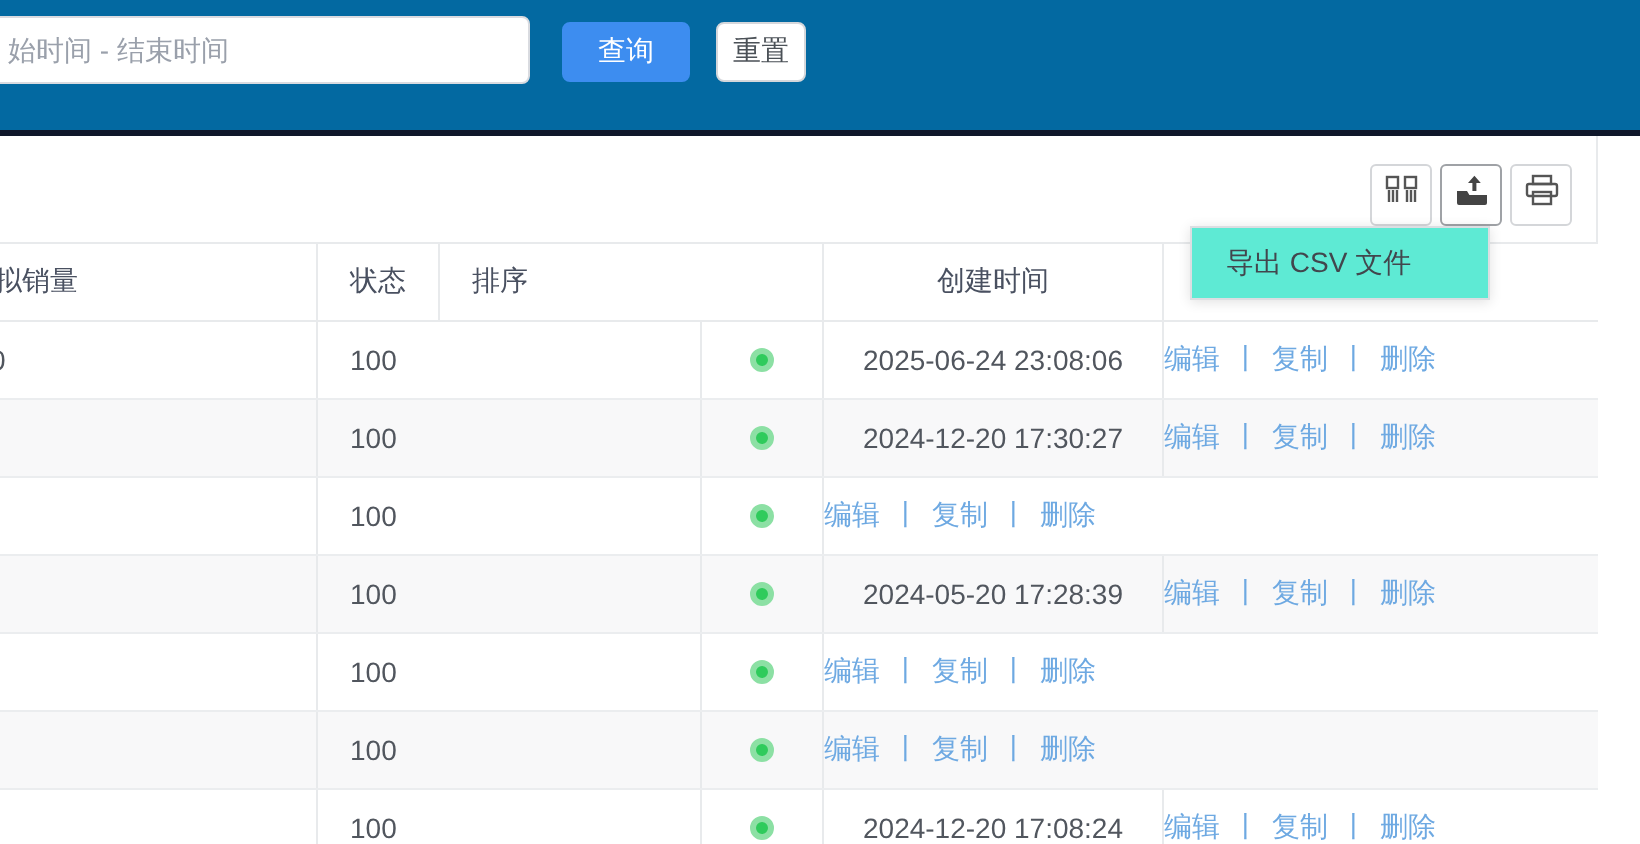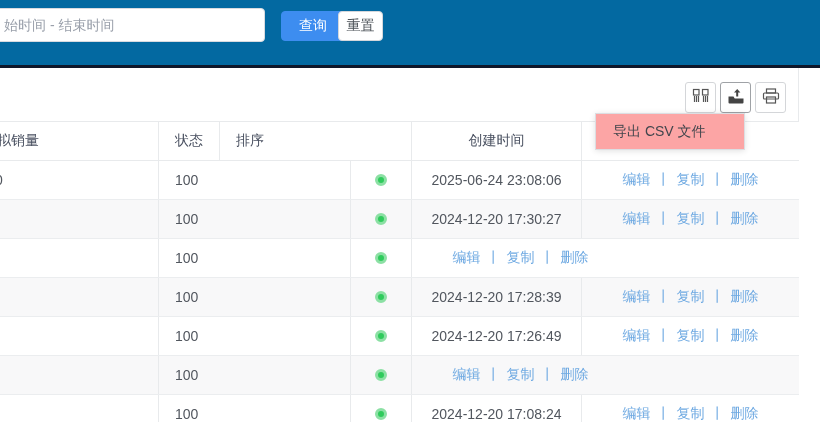--- a/index.html
+++ b/index.html
@@ -12,53 +12,53 @@
                 background:#0369a1; border-bottom:3px solid #0f172a; }
   .date-input { position:absolute; left:-10px; top:8px; width:275px; height:34px;
                 border:1px solid #d9dbe0; border-radius:4px; background:#fff;
                 padding-left:13px; font-size:14px; color:#5a5e66; outline:none;
                 font-family:inherit; }
   .date-input::placeholder { color:#9aa0ab; opacity:1; }
   .btn { position:absolute; top:11px; height:30px; border-radius:4px; font-size:14px;
          display:flex; align-items:center; justify-content:center; cursor:pointer;
          font-family:inherit; }
   .btn-query { left:281px; width:64px; background:#3d8df0; color:#fff; border:1px solid #3d8df0; }
-  .btn-reset { left:338px; width:45px; background:#fff; color:#4b5157; border:1px solid #d5d7db; }
+  .btn-reset { left:358px; width:45px; background:#fff; color:#4b5157; border:1px solid #d5d7db; }
 
   
   .panel-bg { position:absolute; left:0; top:68px; width:799px; height:354px;
               background:#fff; border-right:1px solid #e8eaec; }
 
   
   .tool-btn { position:absolute; top:82px; width:31px; height:31px; background:#fff;
               border:1px solid #d4d6d9; border-radius:3px; display:flex;
               align-items:center; justify-content:center; cursor:pointer; }
   .tool-btn.active { border-color:#9fa2a6; }
   .tb-1 { left:685px; } .tb-2 { left:720px; } .tb-3 { left:755px; }
 
   
   .export-menu { position:absolute; left:595px; top:113px; width:150px; height:37px;
-                 background:#fca5a5; border:1px solid #dcdee2; box-shadow:0 1px 6px rgba(0,0,0,.12);
+                 background:#5eead4; border:1px solid #dcdee2; box-shadow:0 1px 6px rgba(0,0,0,.12);
                  z-index:10; display:flex; align-items:center; padding-left:17px;
                  font-size:14px; color:#42464d; cursor:pointer; }
 
   
   .table { position:absolute; left:0; top:121px; width:799px; }
   .tr { display:flex; width:799px; height:39px; align-items:stretch;
         border-bottom:1px solid #ebedef; background:#fff; }
   .tr.head { height:40px; border-top:1px solid #e8eaec; border-bottom:1px solid #e8eaec; }
   .tr.stripe { background:#f8f8f9; }
   .td { display:flex; align-items:center; font-size:14px; color:#51565e;
         border-right:1px solid #e8eaec; overflow:hidden; }
   .td:last-child { border-right:none; }
   .c1 { width:159px; padding-left:0; }
   .c2 { width:192px; padding-left:16px; }
   .c3 { width:61px;  justify-content:center; }
   .c4 { width:170px; justify-content:center; }
-  .c5 { width:217px; justify-content:center; }
+  .c5 { width:217px; justify-content:flex-start; }
   .head .td { color:#495060; }
   .clip-head { margin-left:-3px; white-space:nowrap; }
   .clip-cell { margin-left:-5px; white-space:nowrap; }
 
   .dot { width:12px; height:12px; border-radius:50%; background:#2fcb5c;
          border:3px solid #8ce0a4; cursor:pointer; }
 
   .actions a { color:#6ea9e2; text-decoration:none; cursor:pointer; }
   .sep { color:#6ea9e2; margin:0 6px; }
 </style>
@@ -174,39 +174,38 @@
     </div>
 
     <div class="tr stripe">
       <div class="td c1">
           <span class="clip-cell"></span>
         </div>
       <div class="td c2">100</div>
       <div class="td c3">
           <span class="dot"></span>
         </div>
-      <div class="td c4">2024-12-20 17:28:39</div>
-      <div class="td c5 actions">
-        <a>编辑</a>
-          <span class="sep">丨</span>
-          <a>复制</a>
-          <span class="sep">丨</span>
-          <a>删除</a>
-      </div>
-    </div>
-
-    <div class="tr">
-      <div class="td c1">
-          <span class="clip-cell"></span>
-        </div>
-      <div class="td c2">100</div>
-      <div class="td c3">
-          <span class="dot"></span>
-        </div>
-      <div class="td c4">2024-12-20 17:26:49</div>
+      <div class="td c4">2024-05-20 17:28:39</div>
+      <div class="td c5 actions">
+        <a>编辑</a>
+          <span class="sep">丨</span>
+          <a>复制</a>
+          <span class="sep">丨</span>
+          <a>删除</a>
+      </div>
+    </div>
+
+    <div class="tr">
+      <div class="td c1">
+          <span class="clip-cell"></span>
+        </div>
+      <div class="td c2">100</div>
+      <div class="td c3">
+          <span class="dot"></span>
+        </div>
       <div class="td c5 actions">
         <a>编辑</a>
           <span class="sep">丨</span>
           <a>复制</a>
           <span class="sep">丨</span>
           <a>删除</a>
       </div>
     </div>
 
     <div class="tr stripe">

